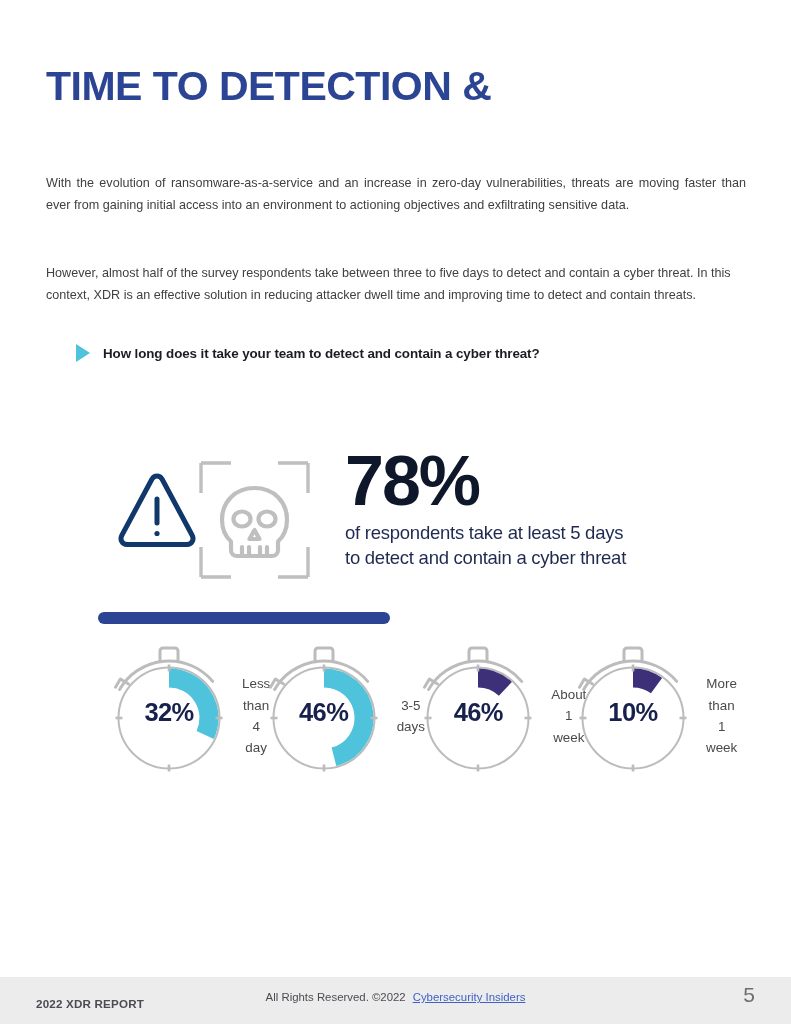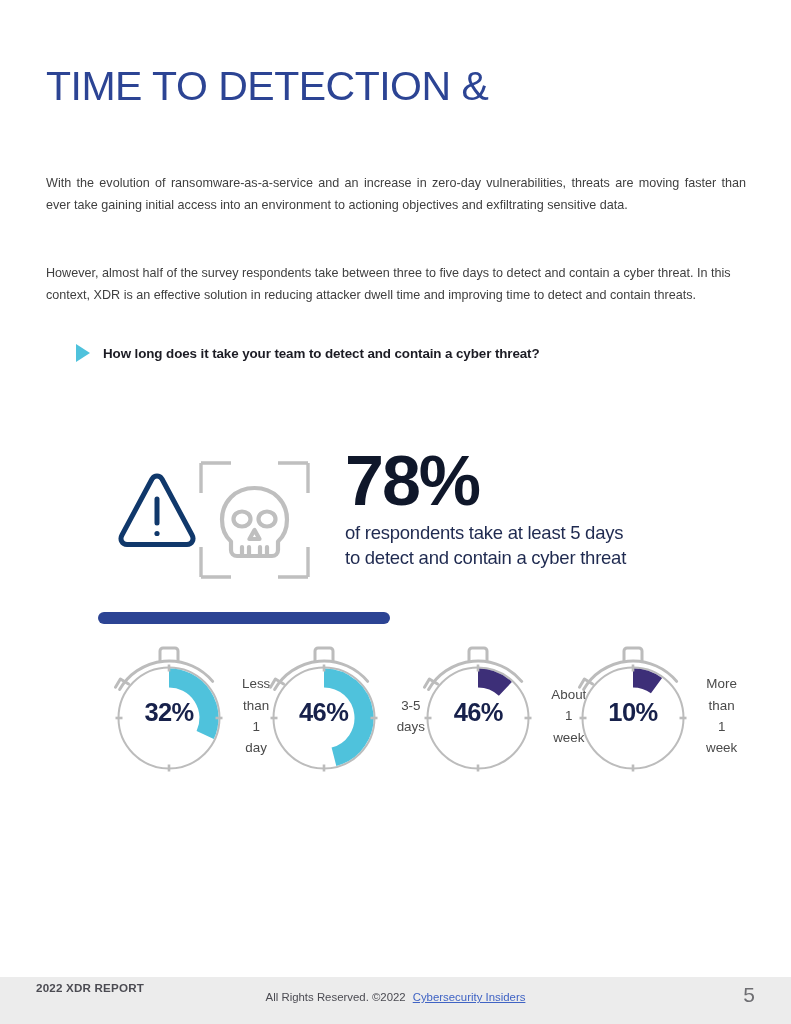--- a/index.html
+++ b/index.html
@@ -23,21 +23,21 @@
   }
 
   
   .title {
     position: absolute;
     left: 46px;
     top: 38px;
     width: 600px;
     font-size: 41px;
     line-height: 1.06;
-    font-weight: 400;
+    font-weight: 700;
     letter-spacing: -0.5px;
     color: #2c4494;
     text-transform: uppercase;
   }
 
   
   .para {
     position: absolute;
     left: 46px;
     width: 700px;
@@ -158,21 +158,21 @@
     position: absolute;
     left: 0;
     right: 0;
     top: 977px;
     height: 47px;
     background: #ececec;
   }
   .footer-left {
     position: absolute;
     left: 36px;
-    top: 4px;
+    top: 20px;
     font-size: 11.6px;
     font-weight: 700;
     color: #4b4b52;
     letter-spacing: 0.2px;
   }
   .footer-center {
     position: absolute;
     left: 0;
     right: 0;
     top: 14px;
@@ -195,21 +195,21 @@
 </style>
 </head>
 <body>
 
 <div class="page">
 
   <h1 class="title">
     <span>TIME TO DETECTION &amp;</span><br>
   </h1>
 
-  <p class="para p1">With the evolution of ransomware-as-a-service and an increase in zero-day vulnerabilities, threats are moving faster than ever take gaining initial access into an environment to actioning objectives and exfiltrating sensitive data.</p>
+  <p class="para p1">With the evolution of ransomware-as-a-service and an increase in zero-day vulnerabilities, threats are moving faster than ever from gaining initial access into an environment to actioning objectives and exfiltrating sensitive data.</p>
   <p class="para p2">However, almost half of the survey respondents take between three to five days to detect and contain a cyber threat. In this context, XDR is an effective solution in reducing attacker dwell time and improving time to detect and contain threats.</p>
 
   <div class="question-row">
     <span class="tri-bullet"></span>
     <span class="question-text">How long does it take your team to detect and contain a cyber threat?</span>
   </div>
 
   <div class="hero-icon">
     <svg width="195" height="130" viewBox="0 0 195 130" aria-hidden="true">
 
@@ -259,21 +259,21 @@
          <path d="M 73 36 A 40 40 0 0 1 109.19308209864079 93.0311716626029" fill="none" stroke="#4fc2dc" stroke-width="19"></path>
          <g>
               <line x1="73" y1="29.5" x2="73" y2="22.5" stroke="#bcbcbc" stroke-width="2.6"></line>
               <line x1="119.5" y1="76" x2="126.5" y2="76" stroke="#bcbcbc" stroke-width="2.6"></line>
               <line x1="73" y1="122.5" x2="73" y2="129.5" stroke="#bcbcbc" stroke-width="2.6"></line>
               <line x1="26.5" y1="76" x2="19.5" y2="76" stroke="#bcbcbc" stroke-width="2.6"></line>
             </g>
        </svg>
        <div class="gauge-value">32%</div></div>
         <div class="gauge-label">Less than
-1 day</div>
+4 day</div>
       </div>
       <div class="gauge-cell">
         <div class="gauge-wrap"><svg width="146" height="142" viewBox="0 0 146 142" aria-hidden="true">
          <g fill="none" stroke="#bcbcbc" stroke-width="3" stroke-linejoin="round">
            <path d="M64,20 L64,9 C64,7.3 65.3,6 67,6 L79,6 C80.7,6 82,7.3 82,9 L82,20"></path>
          </g>
          <path d="M 23.636551984287003 47.49999999999999 A 57 57 0 0 1 116.66453325778176 39.36110624786726" fill="none" stroke="#bcbcbc" stroke-width="3" stroke-linecap="round"></path>
          <path d="M 18.5 44 L 25 37 L 32 43.5" fill="none" stroke="#bcbcbc" stroke-width="3" stroke-linecap="round" stroke-linejoin="round" transform="rotate(-12 25 40)"></path>
          <circle cx="73" cy="76" r="50" fill="none" stroke="#bcbcbc" stroke-width="3"></circle>
          <circle cx="73" cy="76" r="40" fill="none" stroke="#ffffff" stroke-width="19"></circle>

